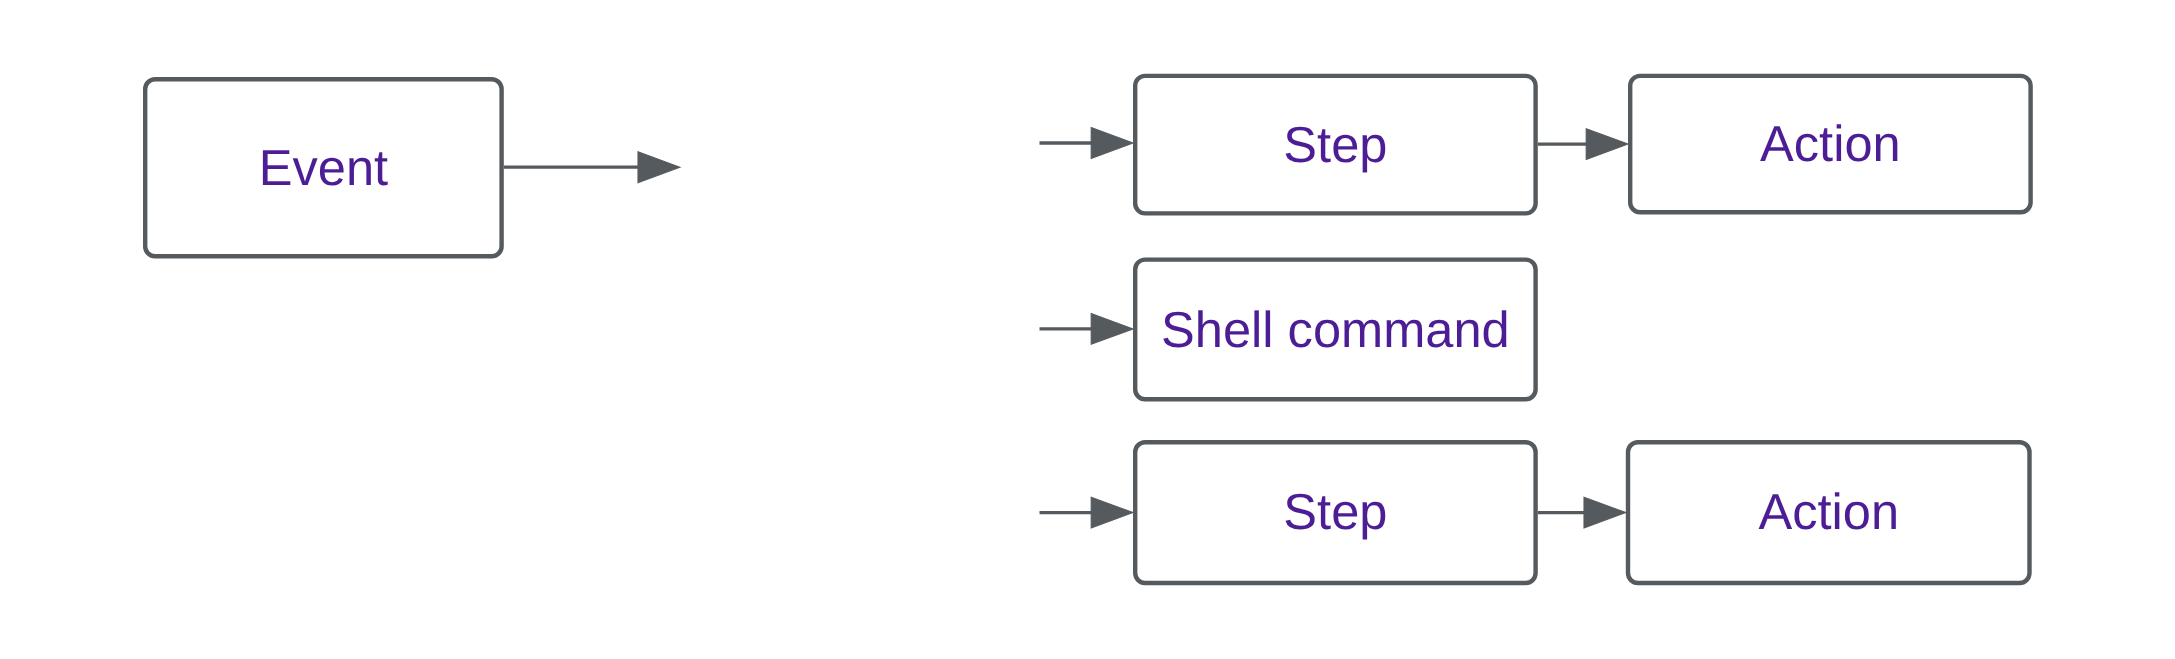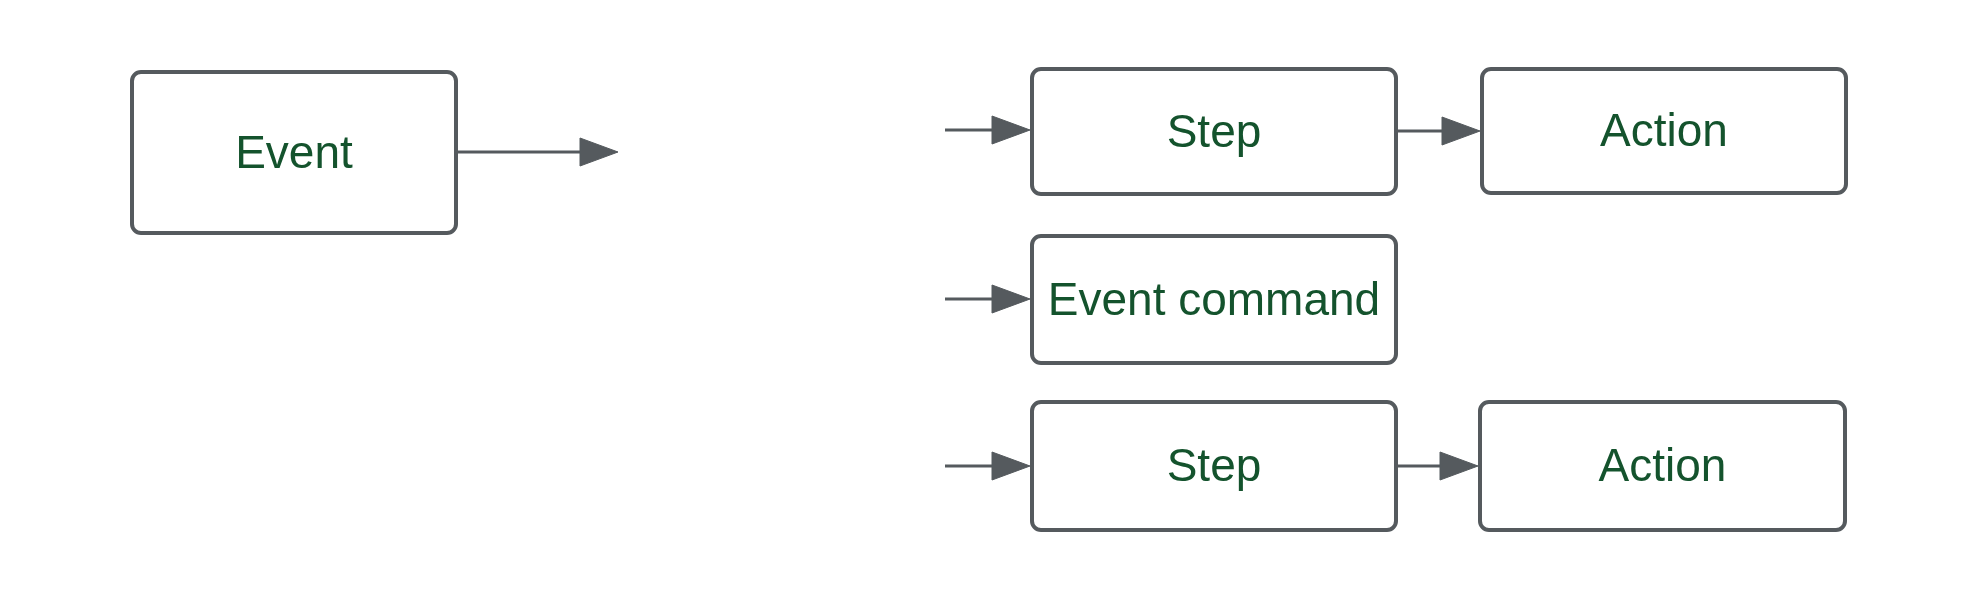--- a/index.html
+++ b/index.html
@@ -19,21 +19,21 @@
     position: absolute;
     box-sizing: border-box;
     background: #ffffff;
     border: 4px solid #555a5e;
     border-radius: 11px;
     display: flex;
     align-items: center;
     justify-content: center;
   }
   .node .label {
-    color: #14532d;
+    color: #4c1d95;
     font-size: 46px;
     line-height: 1.2;
     white-space: nowrap;
     text-align: center;
   }
   .edges {
     position: absolute;
     left: 0;
     top: 0;
     width: 1977px;
@@ -80,21 +80,21 @@
 
   <div class="node" style="left:1030px; top:67px; width:368px; height:129px;">
     <span class="label">Step</span>
   </div>
 
   <div class="node" style="left:1480px; top:67px; width:368px; height:128px;">
     <span class="label">Action</span>
   </div>
 
   <div class="node" style="left:1030px; top:234px; width:368px; height:131px;">
-    <span class="label">Event command</span>
+    <span class="label">Shell command</span>
   </div>
 
   <div class="node" style="left:1030px; top:400px; width:368px; height:132px;">
     <span class="label">Step</span>
   </div>
 
   <div class="node" style="left:1478px; top:400px; width:369px; height:132px;">
     <span class="label">Action</span>
   </div>
 

